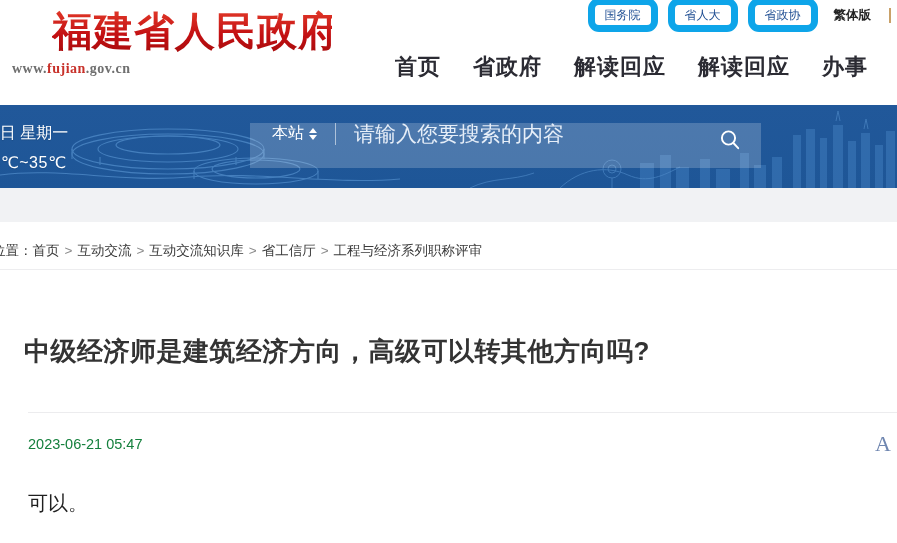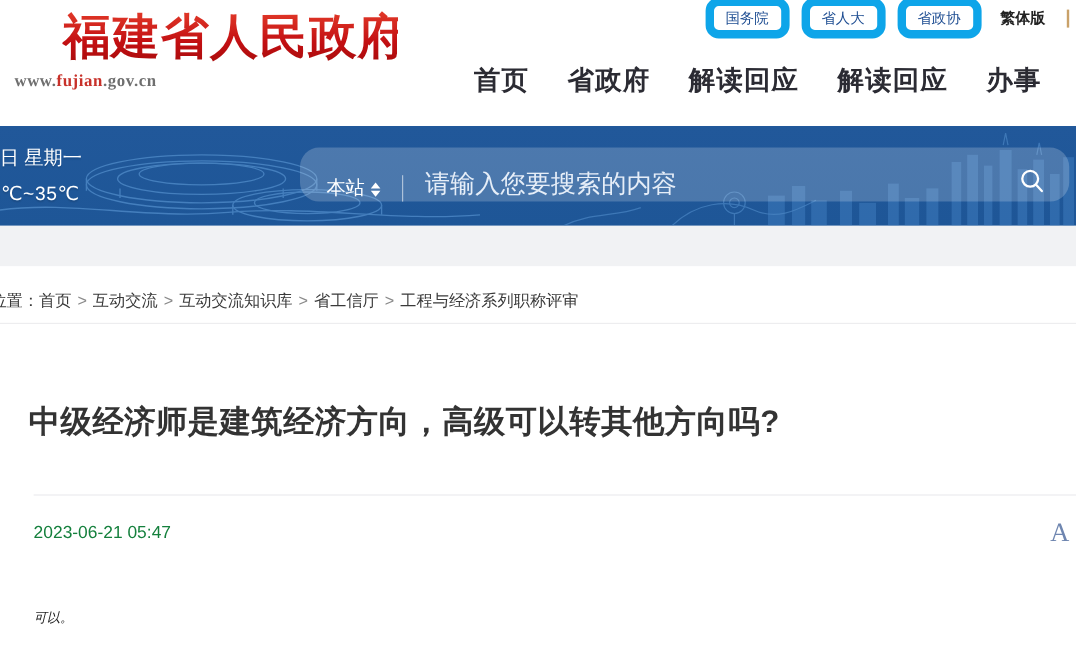--- a/index.html
+++ b/index.html
@@ -140,26 +140,26 @@
     line-height: 30px;
     white-space: nowrap;
     text-shadow: 0 1px 1px rgba(0,0,0,.12);
   }
   .datebox .l2 { letter-spacing: .5px; }
 
   .searchbox {
     position: absolute;
     left: 250px;
     top: 123px;
-    width: 641px;
+    width: 511px;
     height: 45px;
     background: rgba(255,255,255,0.20);
-    border-radius: 16px;
-    display: flex;
-    align-items: flex-end;
+    border-radius: 0;
+    display: flex;
+    align-items: flex-start;
     box-sizing: border-box;
     padding: 0 14px 0 22px;
   }
   .scope {
     display: flex;
     align-items: center;
     gap: 5px;
     color: #ffffff;
     font-size: 16px;
     cursor: pointer;
@@ -278,25 +278,24 @@
   .fontsize .big {
     font-size: 22px;
     color: #6f86b0;
     cursor: pointer;
     font-family: "Liberation Serif", serif;
   }
 
   .bodytext {
     position: absolute;
     left: 28px;
-    top: 280px;
-    font-size: 11px;
+    top: 268px;
+    font-size: 20px;
     line-height: 26px;
     color: #1f1f1f;
-    font-style: italic;
   }
 </style>
 </head>
 <body>
 
 <div class="header">
 
   <div class="logo-block">
     <div class="logo-cn">福建省人民政府</div>
     <div class="logo-url">

